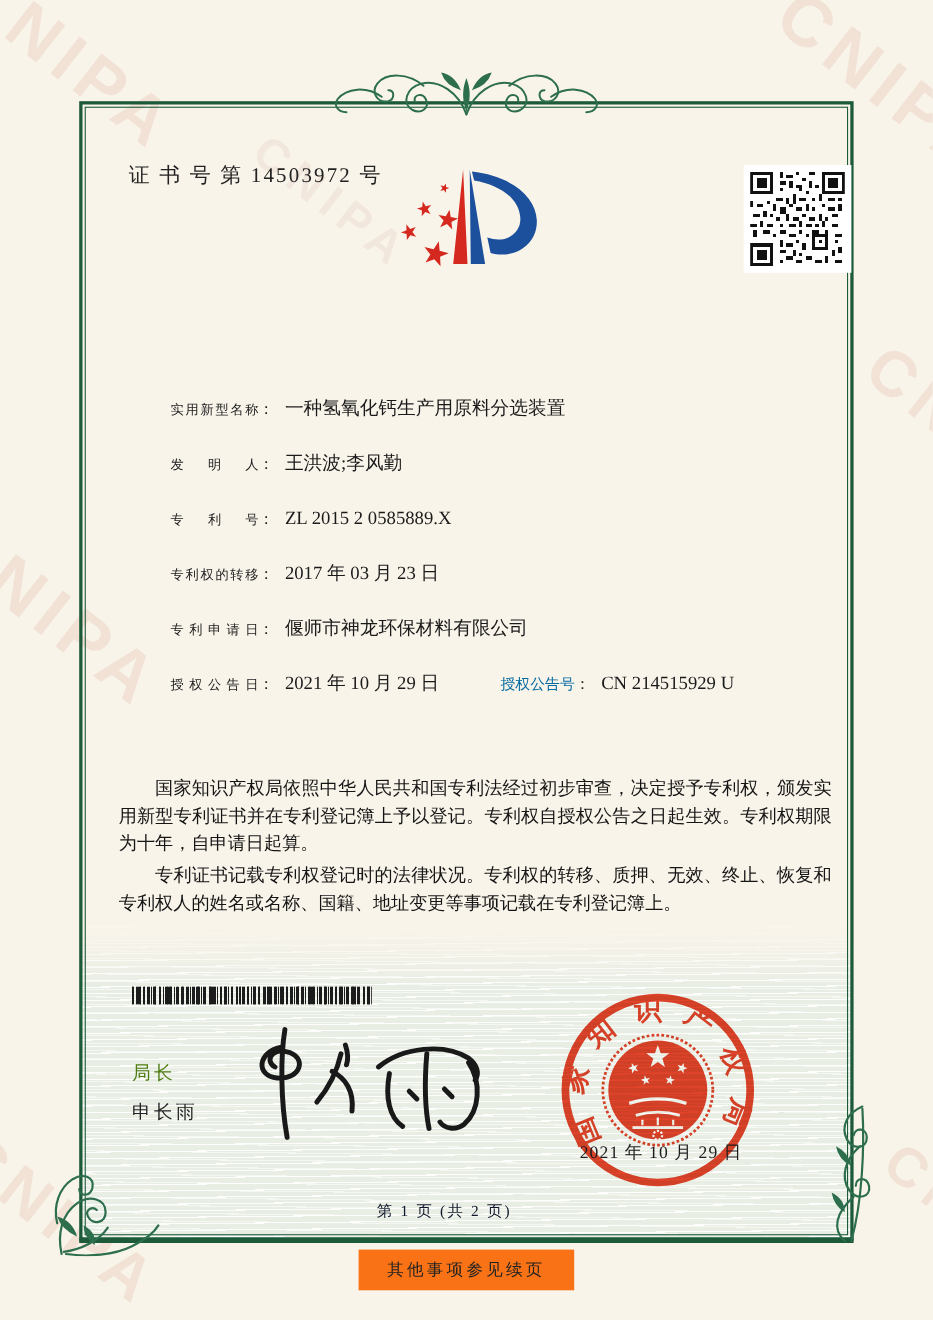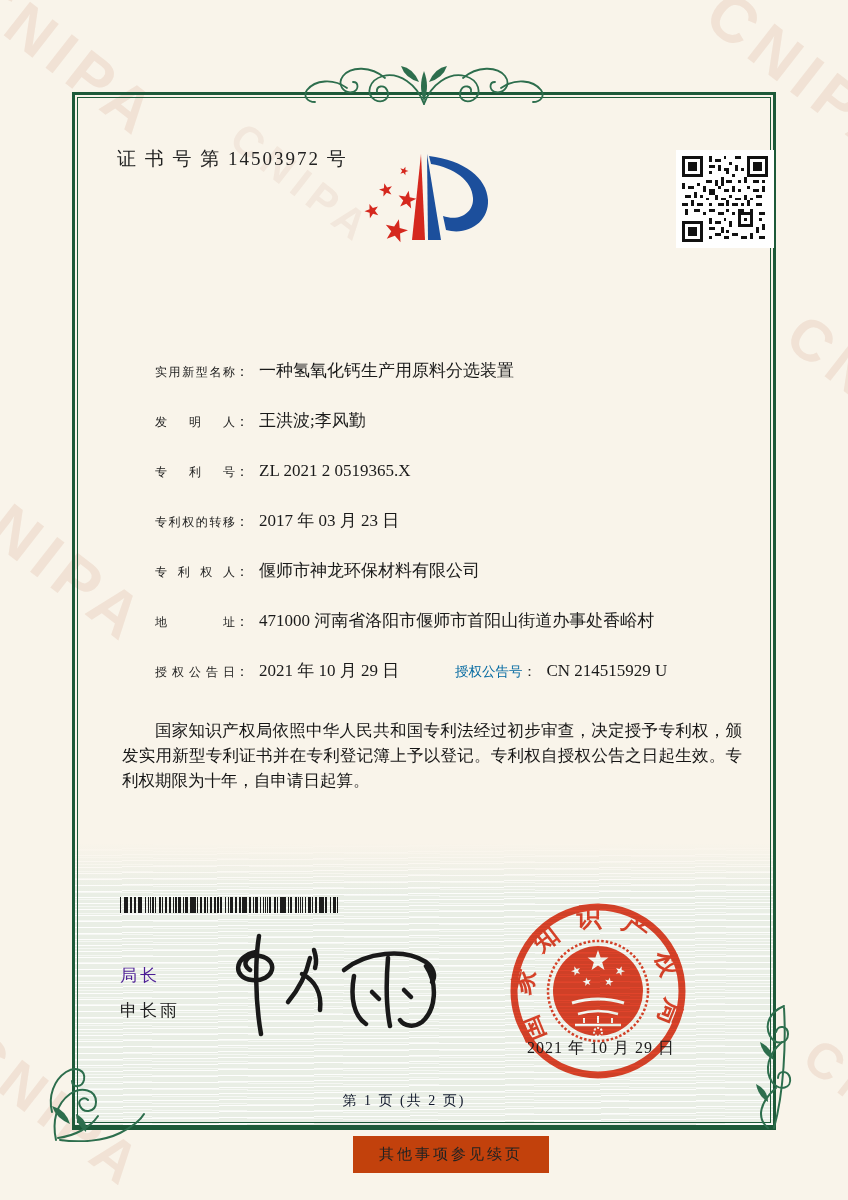--- a/index.html
+++ b/index.html
@@ -25,44 +25,44 @@
   .f-label{display:inline-block;width:80px;font-size:12px;text-align:justify;text-align-last:justify;
            vertical-align:baseline;color:#222;margin-left:37px;}
   .f-colon{font-size:14px;margin-right:10px;color:#222;}
   .f-value{font-size:17px;color:#1a1a1a;}
   .row7{position:relative;}
   .row7 .pair2{position:absolute;left:337px;top:0;}
   .row7 .pair2 .f-label2{font-size:13.5px;color:#0369a1;}
   
   .body-text{position:absolute;left:104px;top:700px;width:656px;font-size:16.5px;line-height:25px;
              text-align:justify;color:#151515;}
-  .body-text p{margin:18px;text-indent:2em;}
+  .body-text p{margin:4px;text-indent:2em;}
   
   .band{position:absolute;left:74px;top:843px;width:700px;height:283px;background-color:#e9eee5;
         background-image:repeating-linear-gradient(179.4deg,rgba(255,255,255,.9) 0 1px,rgba(233,238,229,0) 1px 6px),
                          repeating-linear-gradient(180.6deg,rgba(255,255,255,.55) 0 1px,rgba(233,238,229,0) 1px 7px);}
   .band::before{content:"";position:absolute;left:0;right:0;top:0;height:52px;
         background:linear-gradient(180deg,#f9f4ea 0,rgba(249,244,234,0) 100%);}
   
   .barcode{position:absolute;left:120px;top:897px;width:218px;height:16px;
         background-image:repeating-linear-gradient(90deg,#1c1c1c 0 1.5px,transparent 1.5px 5px),
                          repeating-linear-gradient(90deg,#1c1c1c 0 1px,transparent 1px 3.5px),
                          repeating-linear-gradient(90deg,transparent 0 6px,#1c1c1c 6px 8.5px,transparent 8.5px 13px);}
   .director-title{position:absolute;left:120px;top:964px;font-size:17px;letter-spacing:3px;
-        font-family:"Liberation Sans",sans-serif;color:#4c1d95;text-align:center;}
+        font-family:"Liberation Sans",sans-serif;color:#4d7c0f;text-align:center;}
   .director-name{position:absolute;left:120px;top:999px;font-size:17px;letter-spacing:3px;
         font-family:Liberation Sans, sans-serif;color:#222;}
   .signature{position:absolute;left:222px;top:930px;}
   .seal{position:absolute;left:502px;top:895px;mix-blend-mode:multiply;opacity:.95;}
   .seal-date{position:absolute;left:520px;top:1038px;width:162px;text-align:center;font-size:16px;
         letter-spacing:1px;color:#1c1c1c;}
   .pagenum{position:absolute;left:0;right:40px;top:1092px;text-align:center;font-size:14px;
         letter-spacing:2px;color:#0f172a;}
-  .note{position:absolute;left:50%;top:1136px;transform:translateX(-50%);background:#c2410c;
-        padding:9px 26px;font-size:15px;letter-spacing:3px;color:#222;white-space:nowrap;margin-left:27px;}
+  .note{position:absolute;left:50%;top:1136px;transform:translateX(-50%);background:#f97316;
+        padding:9px 26px;font-size:15px;letter-spacing:3px;color:#222;white-space:nowrap;}
 </style>
 </head>
 <body>
 
 <div class="page">
 
   <span class="wm" style="left:-52px;top:18px;font-size:62px;">CNIPA</span>
   <span class="wm" style="left:690px;top:40px;font-size:64px;">CNIPA</span>
   <span class="wm" style="left:218px;top:160px;font-size:42px;color:rgba(208,156,132,0.14);">CNIPA</span>
   <span class="wm" style="left:772px;top:360px;font-size:58px;">CNIPA</span>
@@ -155,41 +155,39 @@
 
 
   <div class="fields">
     <div class="field-row">
       <span class="f-label">实用新型名称</span><span class="f-colon">：</span><span class="f-value">一种氢氧化钙生产用原料分选装置</span>
     </div>
     <div class="field-row">
       <span class="f-label">发明人</span><span class="f-colon">：</span><span class="f-value">王洪波;李风勤</span>
     </div>
     <div class="field-row">
-      <span class="f-label">专利号</span><span class="f-colon">：</span><span class="f-value">ZL 2021 2 0519365.X</span>
+      <span class="f-label">专利号</span><span class="f-colon">：</span><span class="f-value">ZL 2015 2 0585889.X</span>
     </div>
     <div class="field-row">
       <span class="f-label">专利权的转移</span><span class="f-colon">：</span><span class="f-value">2017 年 03 月 23 日</span>
     </div>
     <div class="field-row">
-      <span class="f-label">专利权人</span><span class="f-colon">：</span><span class="f-value">偃师市神龙环保材料有限公司</span>
-    </div>
-    <div class="field-row">
-      <span class="f-label">地址</span><span class="f-colon">：</span><span class="f-value">471000 河南省洛阳市偃师市首阳山街道办事处香峪村</span>
+      <span class="f-label">专利申请日</span><span class="f-colon">：</span><span class="f-value">偃师市神龙环保材料有限公司</span>
     </div>
     <div class="field-row row7">
       <span class="f-label">授权公告日</span><span class="f-colon">：</span><span class="f-value">2021 年 10 月 29 日</span>
       <span class="pair2">
         <span class="f-label2">授权公告号</span><span class="f-colon">：</span><span class="f-value">CN 214515929 U</span>
       </span>
     </div>
   </div>
 
   <div class="body-text">
     <p>国家知识产权局依照中华人民共和国专利法经过初步审查，决定授予专利权，颁发实用新型专利证书并在专利登记簿上予以登记。专利权自授权公告之日起生效。专利权期限为十年，自申请日起算。</p>
+    <p>专利证书记载专利权登记时的法律状况。专利权的转移、质押、无效、终止、恢复和专利权人的姓名或名称、国籍、地址变更等事项记载在专利登记簿上。</p>
   </div>
 
   <div class="barcode"></div>
 
   <div class="director-title">局长</div>
   <div class="director-name">申长雨</div>
 
   <svg class="signature" width="230" height="108" viewBox="0 0 230 108">
     <g stroke="#191919" stroke-width="4.5" fill="none" stroke-linecap="round" stroke-linejoin="round">
       <path d="M34,22 C12,26 10,48 30,50 C52,52 58,30 38,26 C26,23 18,34 28,40"></path>

